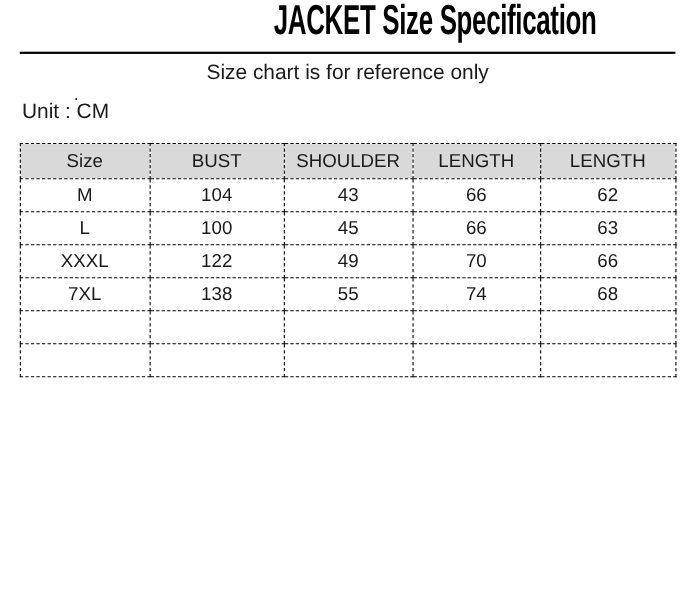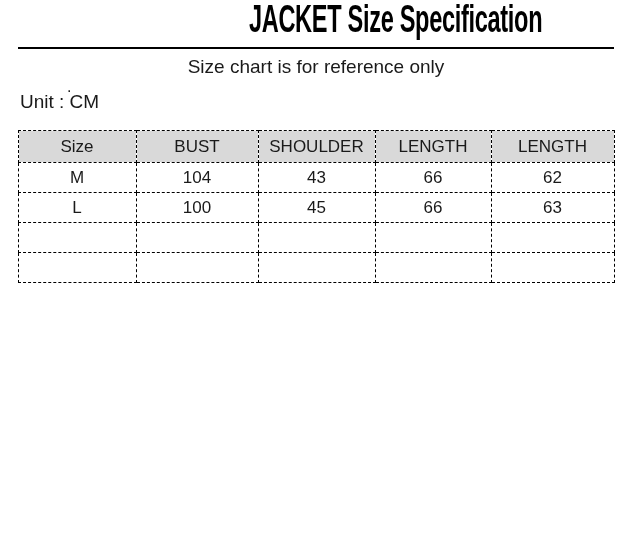--- a/index.html
+++ b/index.html
@@ -118,20 +118,34 @@
         <td>62</td>
       </tr>
       <tr>
         <td>L</td>
         <td>100</td>
         <td>45</td>
         <td>66</td>
         <td>63</td>
       </tr>
       <tr>
+        <td>XXXL</td>
+        <td>122</td>
+        <td>49</td>
+        <td>70</td>
+        <td>66</td>
+      </tr>
+      <tr>
+        <td>7XL</td>
+        <td>138</td>
+        <td>55</td>
+        <td>74</td>
+        <td>68</td>
+      </tr>
+      <tr>
         <td></td>
         <td></td>
         <td></td>
         <td></td>
         <td></td>
       </tr>
       <tr>
         <td></td>
         <td></td>
         <td></td>

